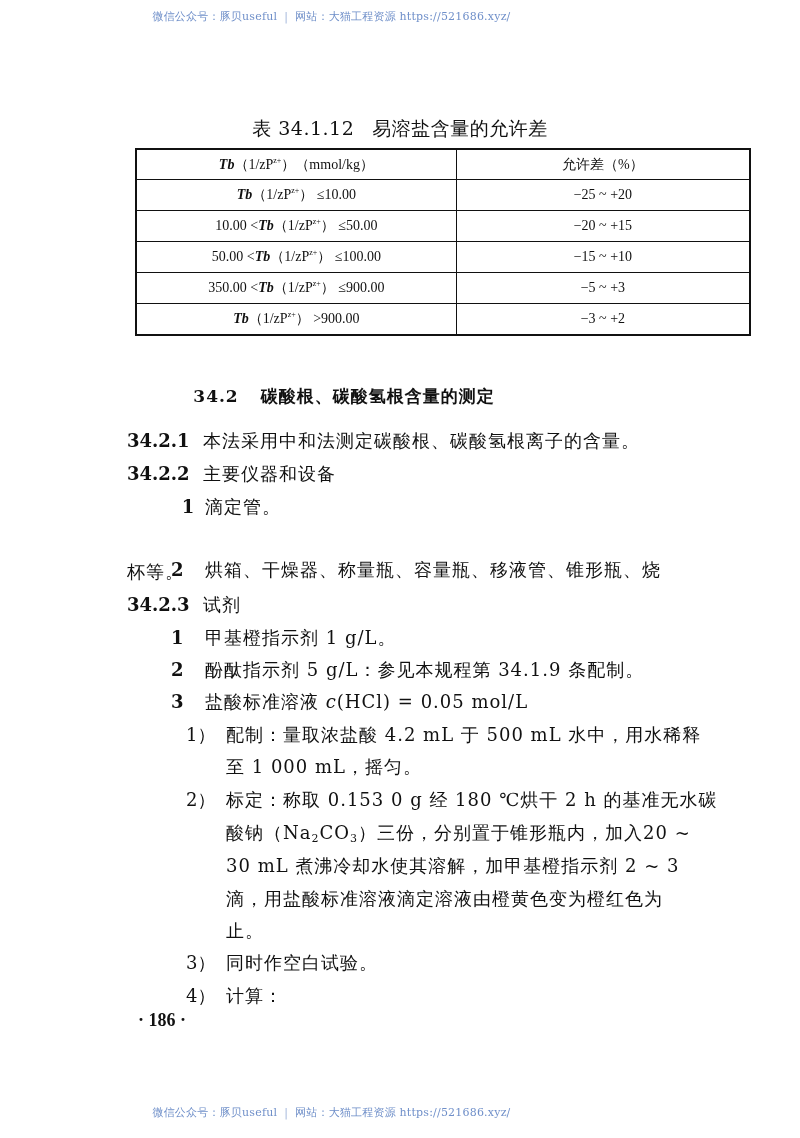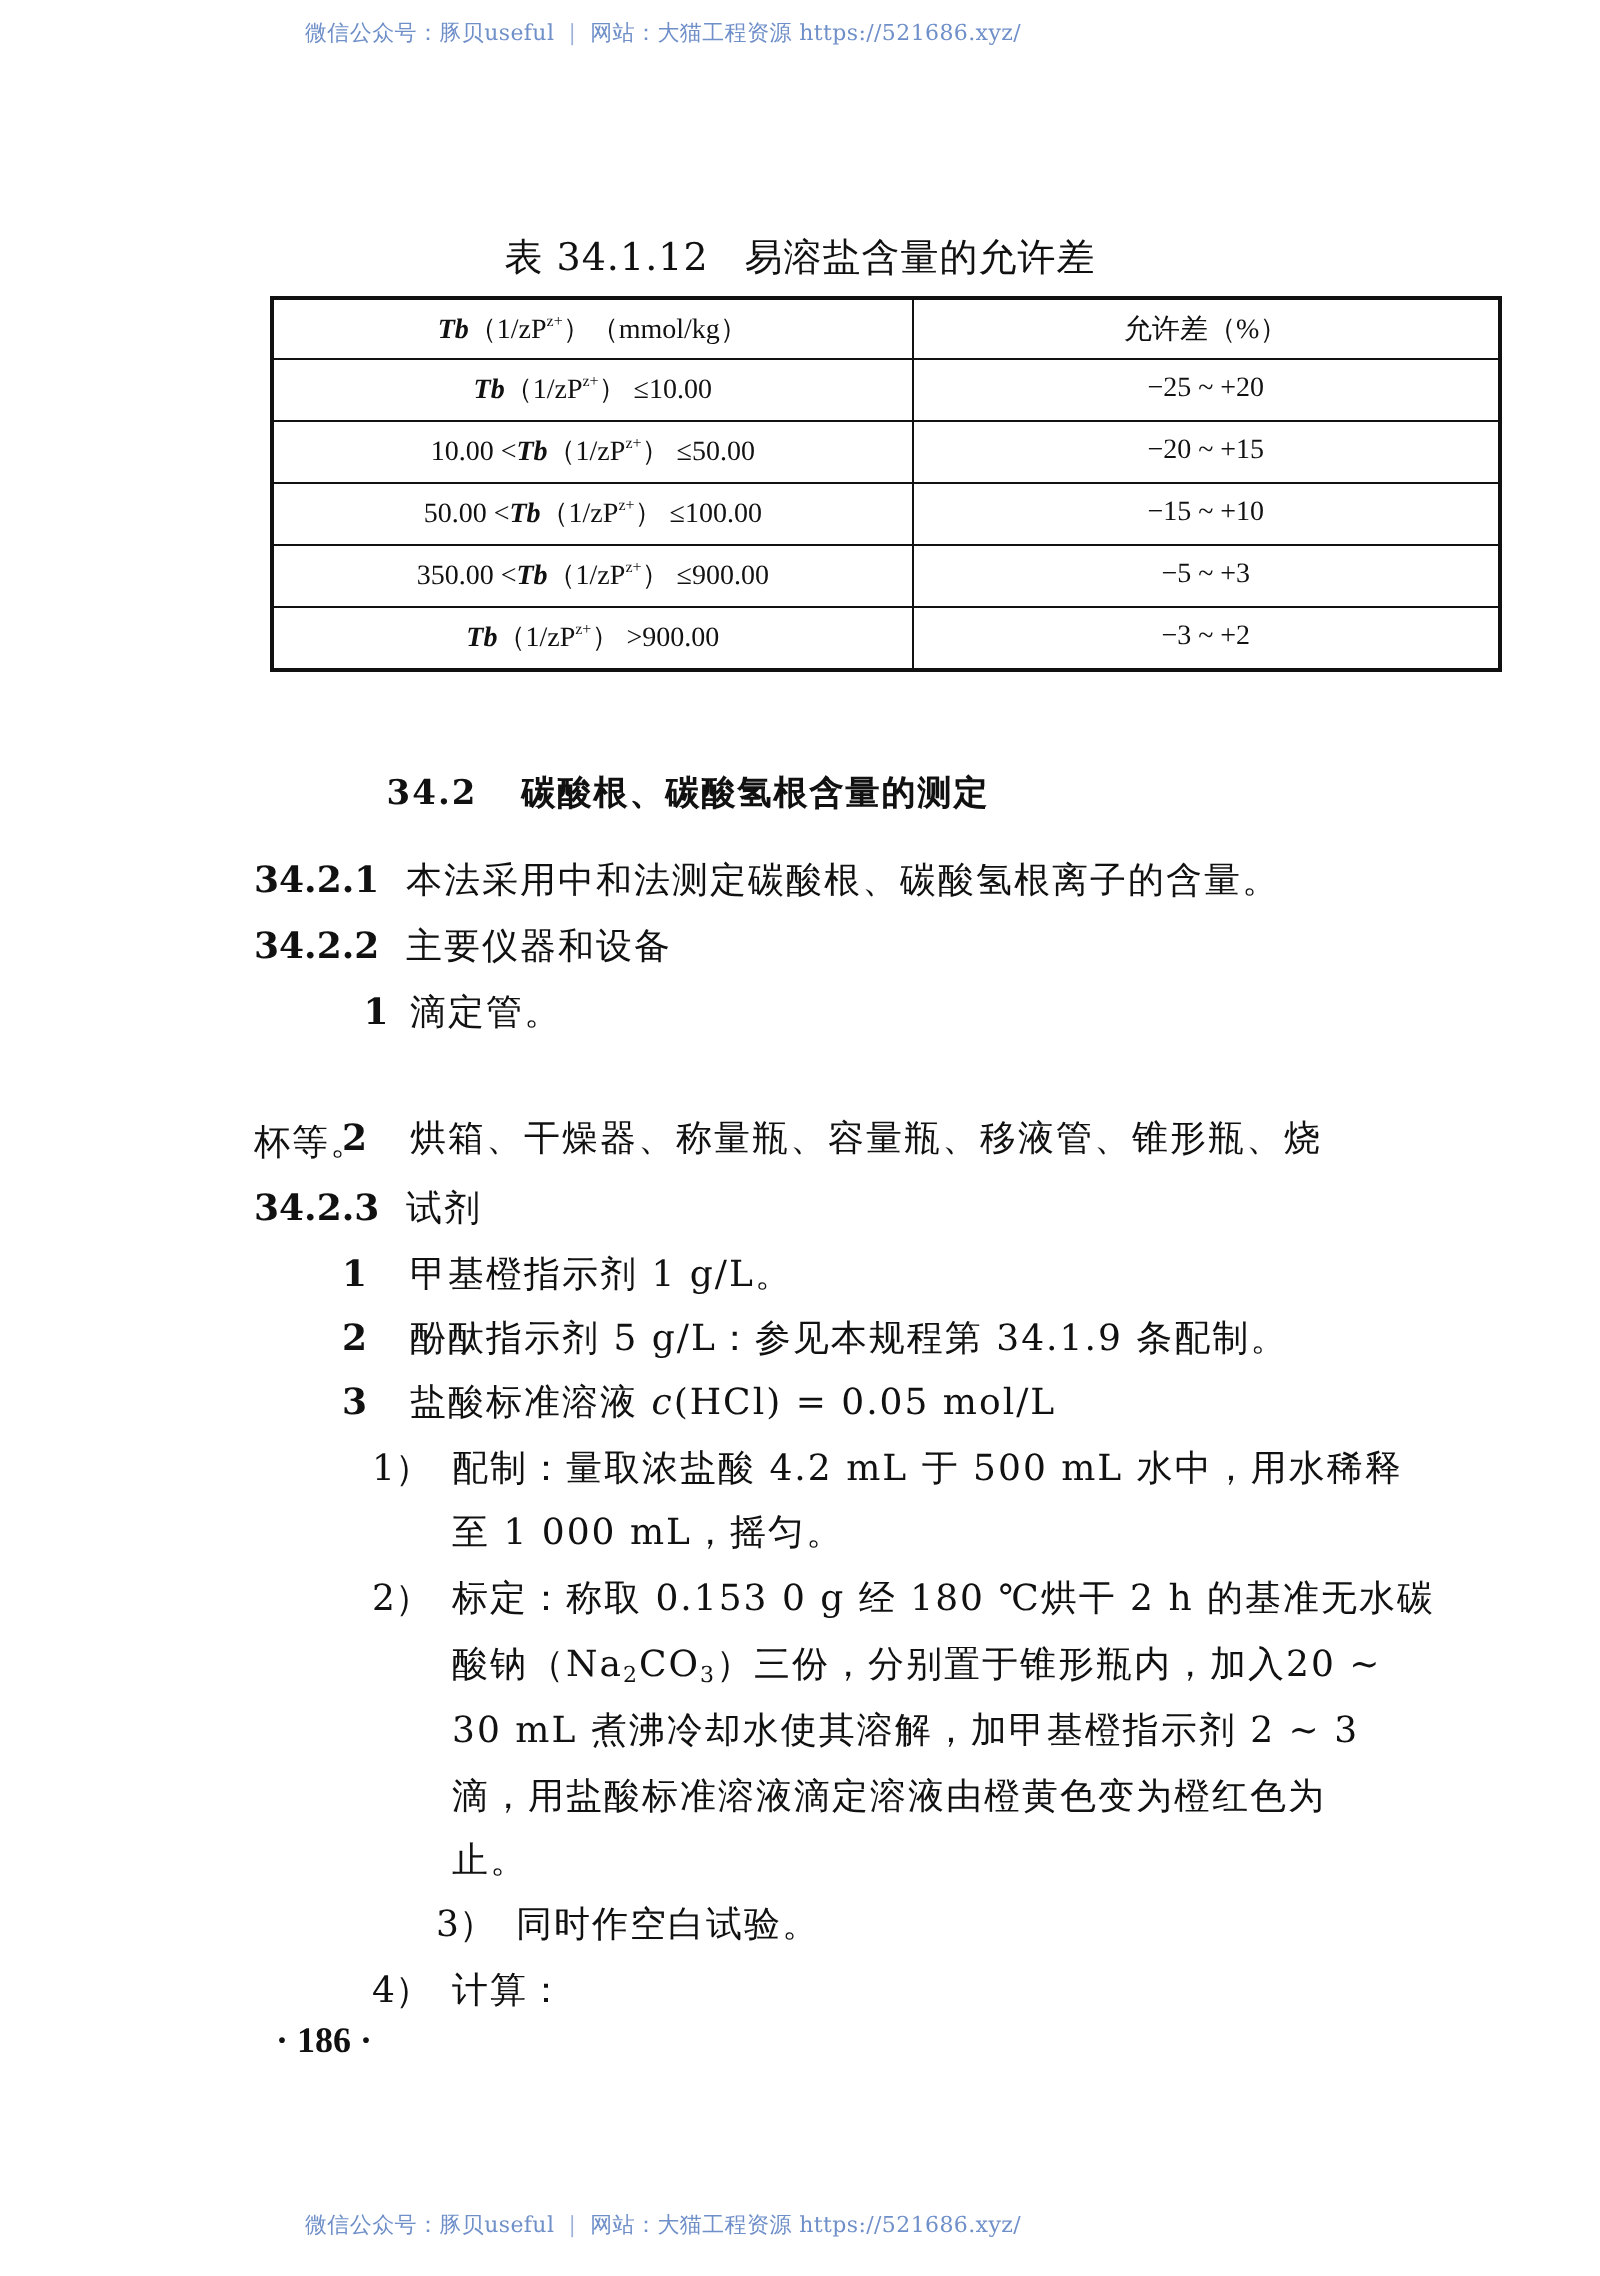--- a/index.html
+++ b/index.html
@@ -140,21 +140,21 @@
 <div class="line" style="left:186px; top:787px;">
   <span class="sub-num">2）</span><span>标定：称取 0.153 0 g 经 180 ℃烘干 2 h 的基准无水碳</span>
 </div>
 <div class="line" style="left:226px; top:820px;">
   <span>酸钠（Na</span><sub>2</sub><span>CO</span><sub>3</sub><span>）三份，分别置于锥形瓶内，加入20 ~</span>
 </div>
 <div class="line" style="left:226px; top:853px;">30 mL 煮沸冷却水使其溶解，加甲基橙指示剂 2 ~ 3</div>
 <div class="line" style="left:226px; top:886px;">滴，用盐酸标准溶液滴定溶液由橙黄色变为橙红色为</div>
 <div class="line" style="left:226px; top:918px;">止。</div>
 
-<div class="line" style="left:186px; top:950px;margin-left:32px;">
+<div class="line" style="left:186px; top:950px;">
   <span class="sub-num">3）</span><span>同时作空白试验。</span>
 </div>
 <div class="line" style="left:186px; top:983px;">
   <span class="sub-num">4）</span><span>计算：</span>
 </div>
 
 <div class="page-num" style="top:1010px;">· 186 ·</div>
 
 <div class="watermark wm-bottom">
   <span>微信公众号：豚贝useful</span><span class="wm-sep">|</span><span>网站：大猫工程资源 https://521686.xyz/</span>

